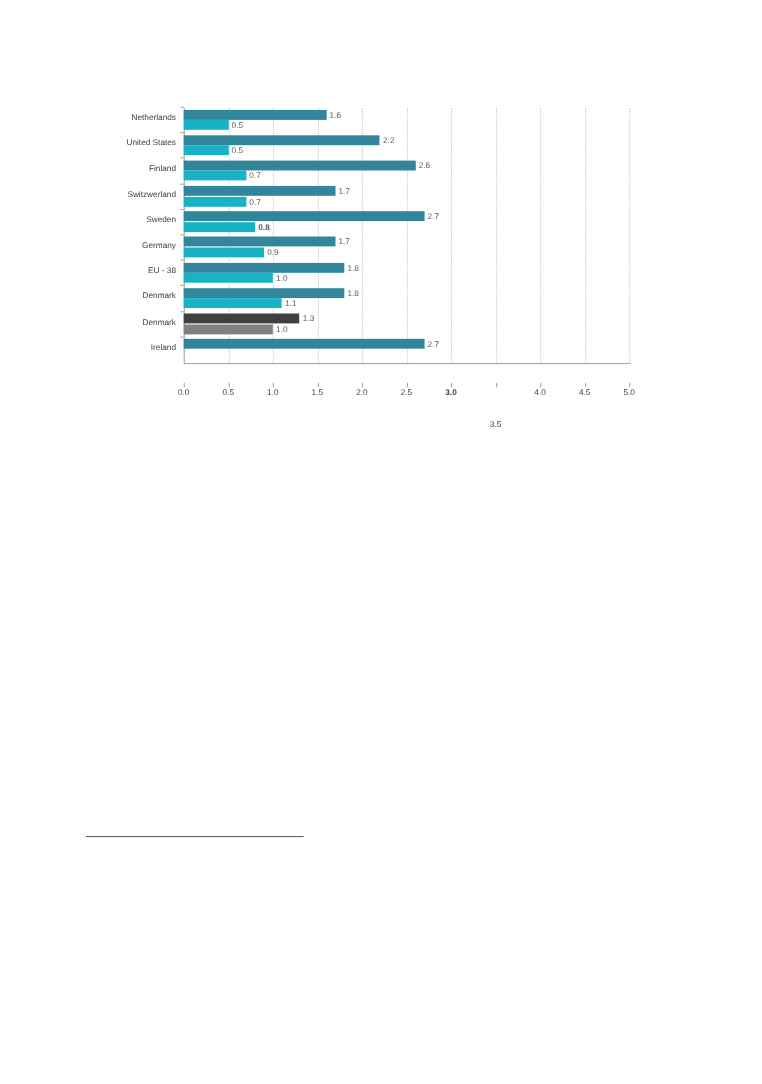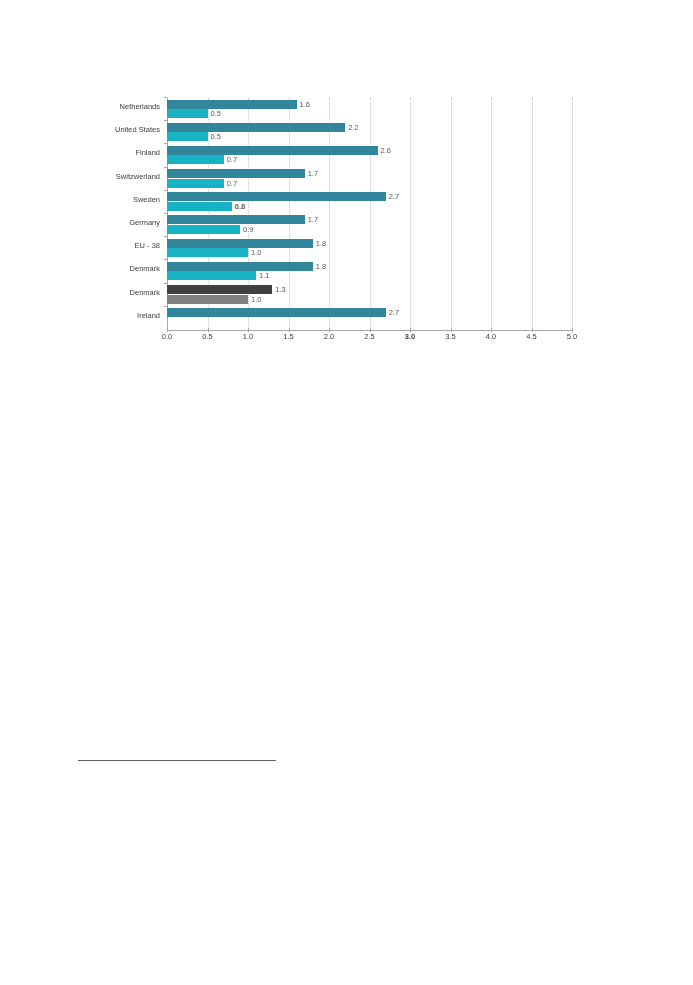--- a/index.html
+++ b/index.html
@@ -111,21 +111,21 @@
     right: 100%;
     top: -1px;
     width: 3px;
     height: 0;
     border-top: 1px solid #a6a6a6;
   }
 
   .xticklabels {
     position: absolute;
     left: 0;
-    top: 332px;
+    top: 352px;
     width: 693px;
     height: 14px;
   }
   .xticklabel {
     position: absolute;
     top: 0;
     font-size: 7.5px;
     color: #404040;
     transform: translateX(-50%);
     white-space: nowrap;
@@ -322,21 +322,21 @@
       <div class="xticklabel" style="left: 248px;">1.0</div>
       <div class="xtickmark" style="left: 288.5px;"></div>
       <div class="xticklabel" style="left: 288.5px;">1.5</div>
       <div class="xtickmark" style="left: 329px;"></div>
       <div class="xticklabel" style="left: 329px;">2.0</div>
       <div class="xtickmark" style="left: 369.5px;"></div>
       <div class="xticklabel" style="left: 369.5px;">2.5</div>
       <div class="xtickmark" style="left: 410px;"></div>
       <div class="xticklabel" style="left: 410px; font-weight: bold;">3.0</div>
       <div class="xtickmark" style="left: 450.5px;"></div>
-      <div class="xticklabel" style="left: 450.5px;">3.5</div>
+      <div class="xticklabel" style="left: 450.5px; margin-top: 29px;">3.5</div>
       <div class="xtickmark" style="left: 491px;"></div>
       <div class="xticklabel" style="left: 491px;">4.0</div>
       <div class="xtickmark" style="left: 531.5px;"></div>
       <div class="xticklabel" style="left: 531.5px;">4.5</div>
       <div class="xtickmark" style="left: 572px;"></div>
       <div class="xticklabel" style="left: 572px;">5.0</div>
     </div>
 
 
 </div>

